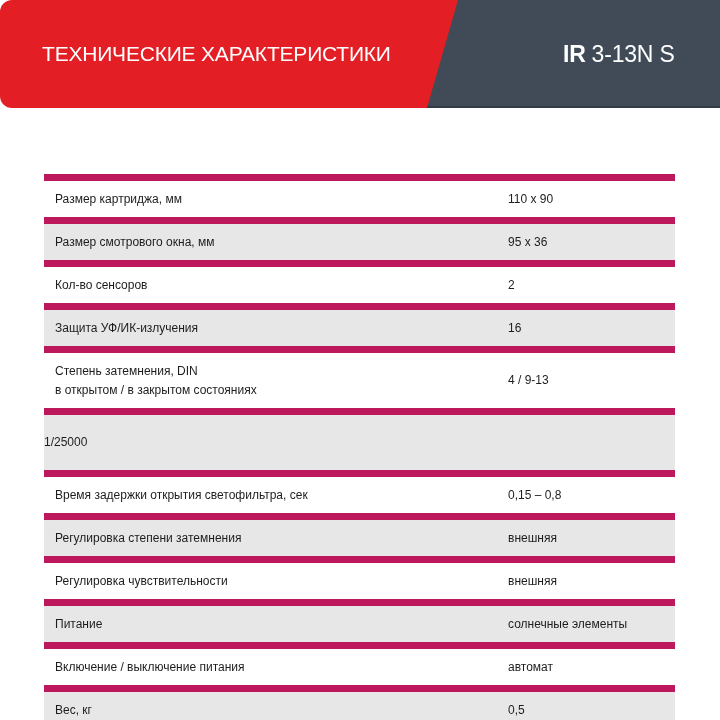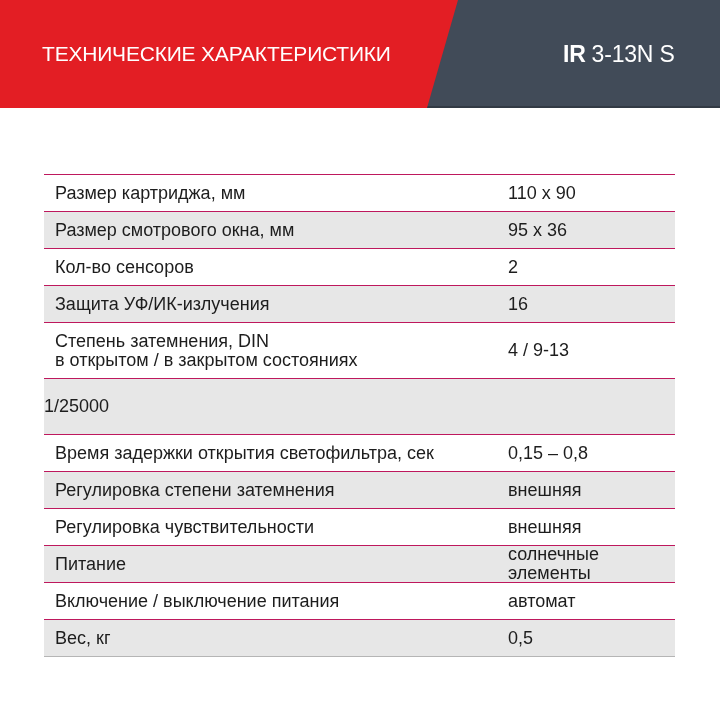--- a/index.html
+++ b/index.html
@@ -3,21 +3,21 @@
 <meta charset="utf-8">
 <style>
   html,body{margin:0;padding:0;}
   body{
     width:720px;height:720px;background:#ffffff;
     font-family:"Liberation Sans","DejaVu Sans",sans-serif;
     color:#1d1d1d;overflow:hidden;
   }
   
   .header{
-    position:relative;width:720px;height:108px;background:#e31e24;
+    position:relative;width:720px;height:108px;background:#e31e24;border-radius:12px;
   }
   .hdr-slate{
     position:absolute;top:0;right:0;height:108px;width:293px;
     background:#414b58;
     clip-path:polygon(31px 0,293px 0,293px 108px,0 108px);
   }
   .hdr-slate .edge{
     position:absolute;left:0;right:0;bottom:0;height:2px;
     background:rgba(0,0,0,0.22);
   }
@@ -32,22 +32,22 @@
     display:flex;align-items:center;
     font-size:23px;color:#ffffff;letter-spacing:-0.2px;white-space:nowrap;
   }
   .hdr-model .b{font-weight:700;margin-right:6px;}
   
   .specs{
     margin:66px 0 0 44px;width:631px;
   }
   .row{
     display:flex;align-items:center;
-    height:36px;border-top:1px solid #be185d;
-    font-size:18px;
+    height:36px;border-top:7px solid #be185d;
+    font-size:12px;
   }
   .row:last-child{border-bottom:1px solid #b5b5b5;align-items:center;}
   .row:nth-child(even){background:#e7e7e7;}
   .row.tall{height:55px;}
   .cell-label{
     flex:0 0 464px;box-sizing:border-box;padding-left:11px;
     white-space:pre-line;line-height:19px;
   }
   .cell-value{flex:1;line-height:19px;}
 </style>

